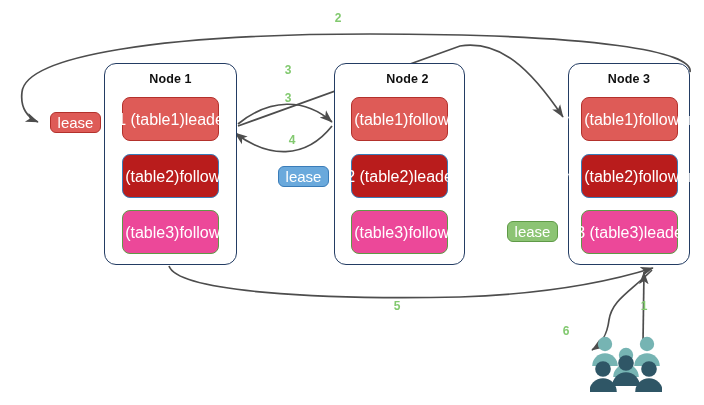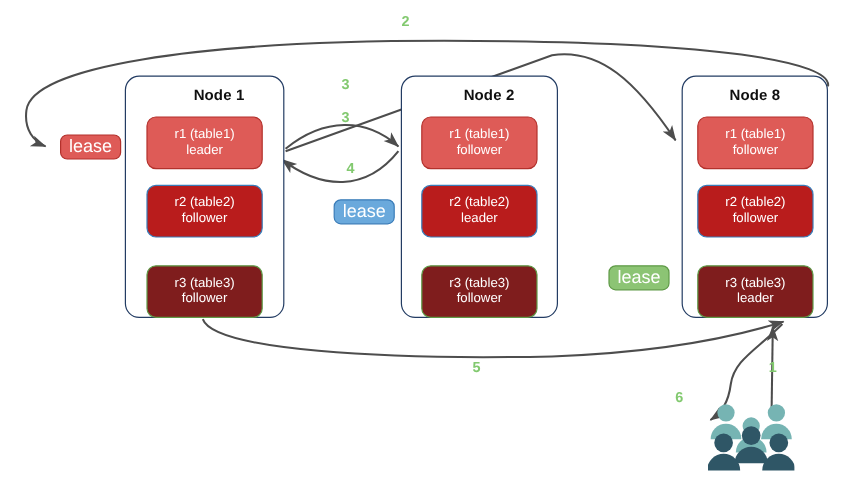--- a/index.html
+++ b/index.html
@@ -40,33 +40,33 @@
     font-size: 12.5px;
     font-weight: bold;
     color: #101010;
     letter-spacing: .1px;
   }
   .replica {
     position: absolute;
     box-sizing: border-box;
     border-radius: 8px;
     color: #ffffff;
-    font-size: 11px;
+    font-size: 16px;
     line-height: 13px;
     text-align: center;
     display: flex;
-    flex-direction: column;
+    flex-direction: row;
     align-items: center;
     justify-content: center;
     padding: 2px 0;
   }
   .replica .l1, .replica .l2 { display: block; white-space: nowrap; }
   .rep-red   { background: #de5b57; border: 1.4px solid #b3312c; }
   .rep-blue  { background: #b91c1c; border: 1.4px solid #3a7cb8; }
-  .rep-green { background: #7f1d1d; border: 1.4px solid #5f9a47; margin-top: 11px; }
+  .rep-green { background: #ec4899; border: 1.4px solid #5f9a47; }
 
   .lease {
     position: absolute;
     box-sizing: border-box;
     border-radius: 6px;
     color: #ffffff;
     font-size: 15px;
     line-height: 12px;
     display: flex;
     align-items: center;
@@ -116,21 +116,21 @@
 
       <path d="M 169,266 C 178,292 320,300 460,297 C 545,294 605,283 653,268"></path>
 
       <path d="M 643,342 L 644,272"></path>
 
       <path d="M 652,270 C 630,292 612,300 609,320 C 607,336 601,344 592,350"></path>
     </g>
   </svg>
 
   <div class="node-box" style="left:104px; top:63px; width:133px; height:202px;"></div>
-  <div class="node-title" style="left:104px; width:133px; top:72px;margin-left:12px;">Node 1</div>
+  <div class="node-title" style="left:104px; width:133px; top:72px;">Node 1</div>
 
   <div class="replica rep-red" style="left:122px; top:97px; width:97px; height:44px;">
     <span class="l1">r1 (table1)</span>
     <span class="l2">leader</span>
   </div>
   <div class="replica rep-blue" style="left:122px; top:154px; width:97px; height:44px;">
     <span class="l1">r2 (table2)</span>
     <span class="l2">follower</span>
   </div>
   <div class="replica rep-green" style="left:122px; top:210px; width:97px; height:44px;">
@@ -148,21 +148,21 @@
   <div class="replica rep-blue" style="left:351px; top:154px; width:97px; height:44px;">
     <span class="l1">r2 (table2)</span>
     <span class="l2">leader</span>
   </div>
   <div class="replica rep-green" style="left:351px; top:210px; width:97px; height:44px;">
     <span class="l1">r3 (table3)</span>
     <span class="l2">follower</span>
   </div>
 
   <div class="node-box" style="left:568px; top:63px; width:122px; height:202px;"></div>
-  <div class="node-title" style="left:568px; width:122px; top:72px;">Node 8</div>
+  <div class="node-title" style="left:568px; width:122px; top:72px;">Node 3</div>
 
   <div class="replica rep-red" style="left:581px; top:97px; width:97px; height:44px;">
     <span class="l1">r1 (table1)</span>
     <span class="l2">follower</span>
   </div>
   <div class="replica rep-blue" style="left:581px; top:154px; width:97px; height:44px;">
     <span class="l1">r2 (table2)</span>
     <span class="l2">follower</span>
   </div>
   <div class="replica rep-green" style="left:581px; top:210px; width:97px; height:44px;">

